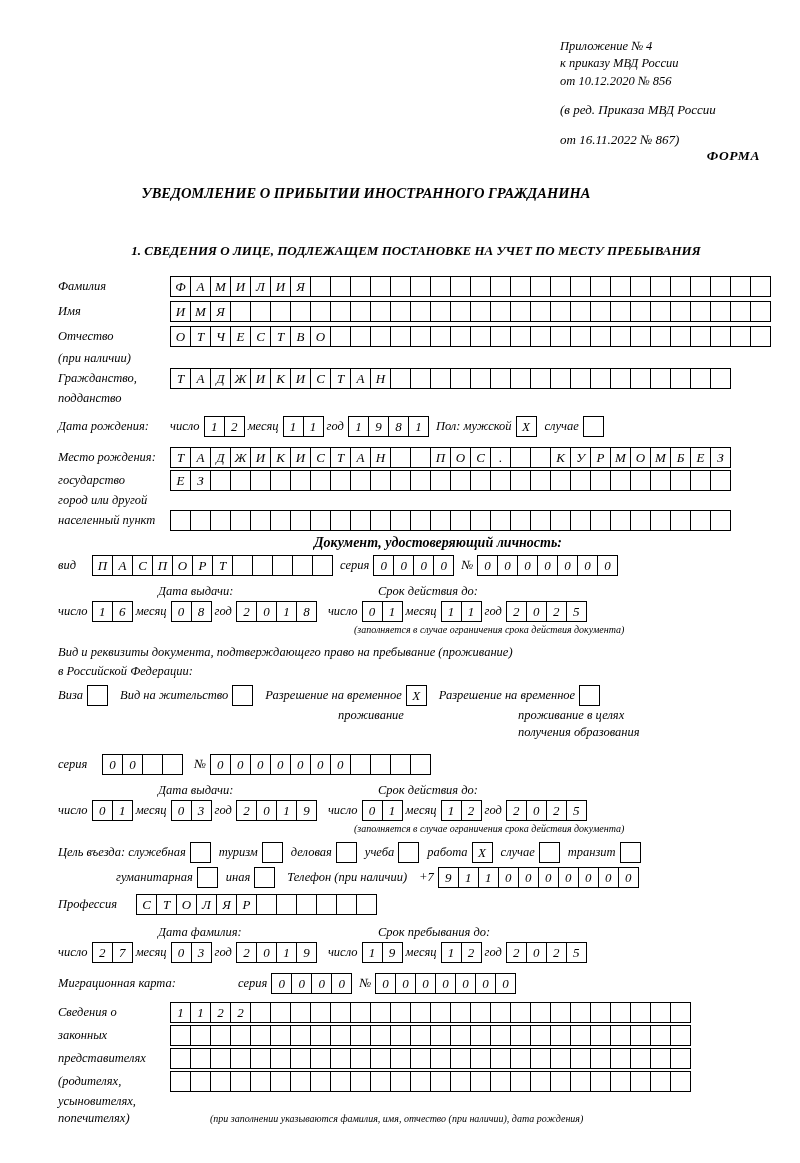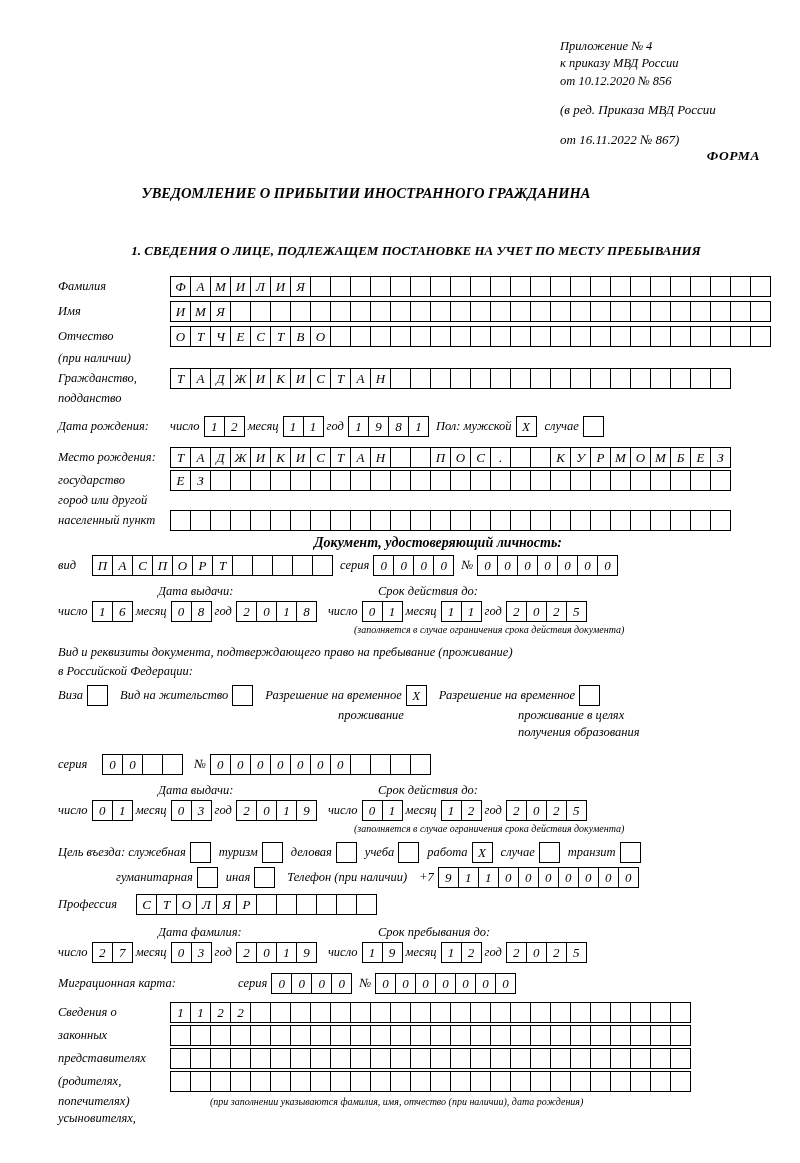--- a/index.html
+++ b/index.html
@@ -796,21 +796,21 @@
           <div class="bx"></div>
           <div class="bx"></div>
           <div class="bx"></div>
           <div class="bx"></div>
           <div class="bx"></div>
           <div class="bx"></div>
           <div class="bx"></div>
         </div>
     </div>
     <div class="row" style="margin-bottom:2px">
+      <div class="lbl" style="width:112px;flex:0 0 112px">усыновителях,</div>
+    </div>
+    <div class="row" style="margin-bottom:2px">
       <div class="lbl" style="width:112px;flex:0 0 112px">попечителях)</div>
       <div class="note" style="margin-left:40px">(при заполнении указываются фамилия, имя, отчество (при наличии), дата рождения)</div>
     </div>
-    <div class="row" style="margin-bottom:2px">
-      <div class="lbl" style="width:112px;flex:0 0 112px">усыновителях,</div>
-    </div>
 
   </div>
 </div>
 
 </body></html>

